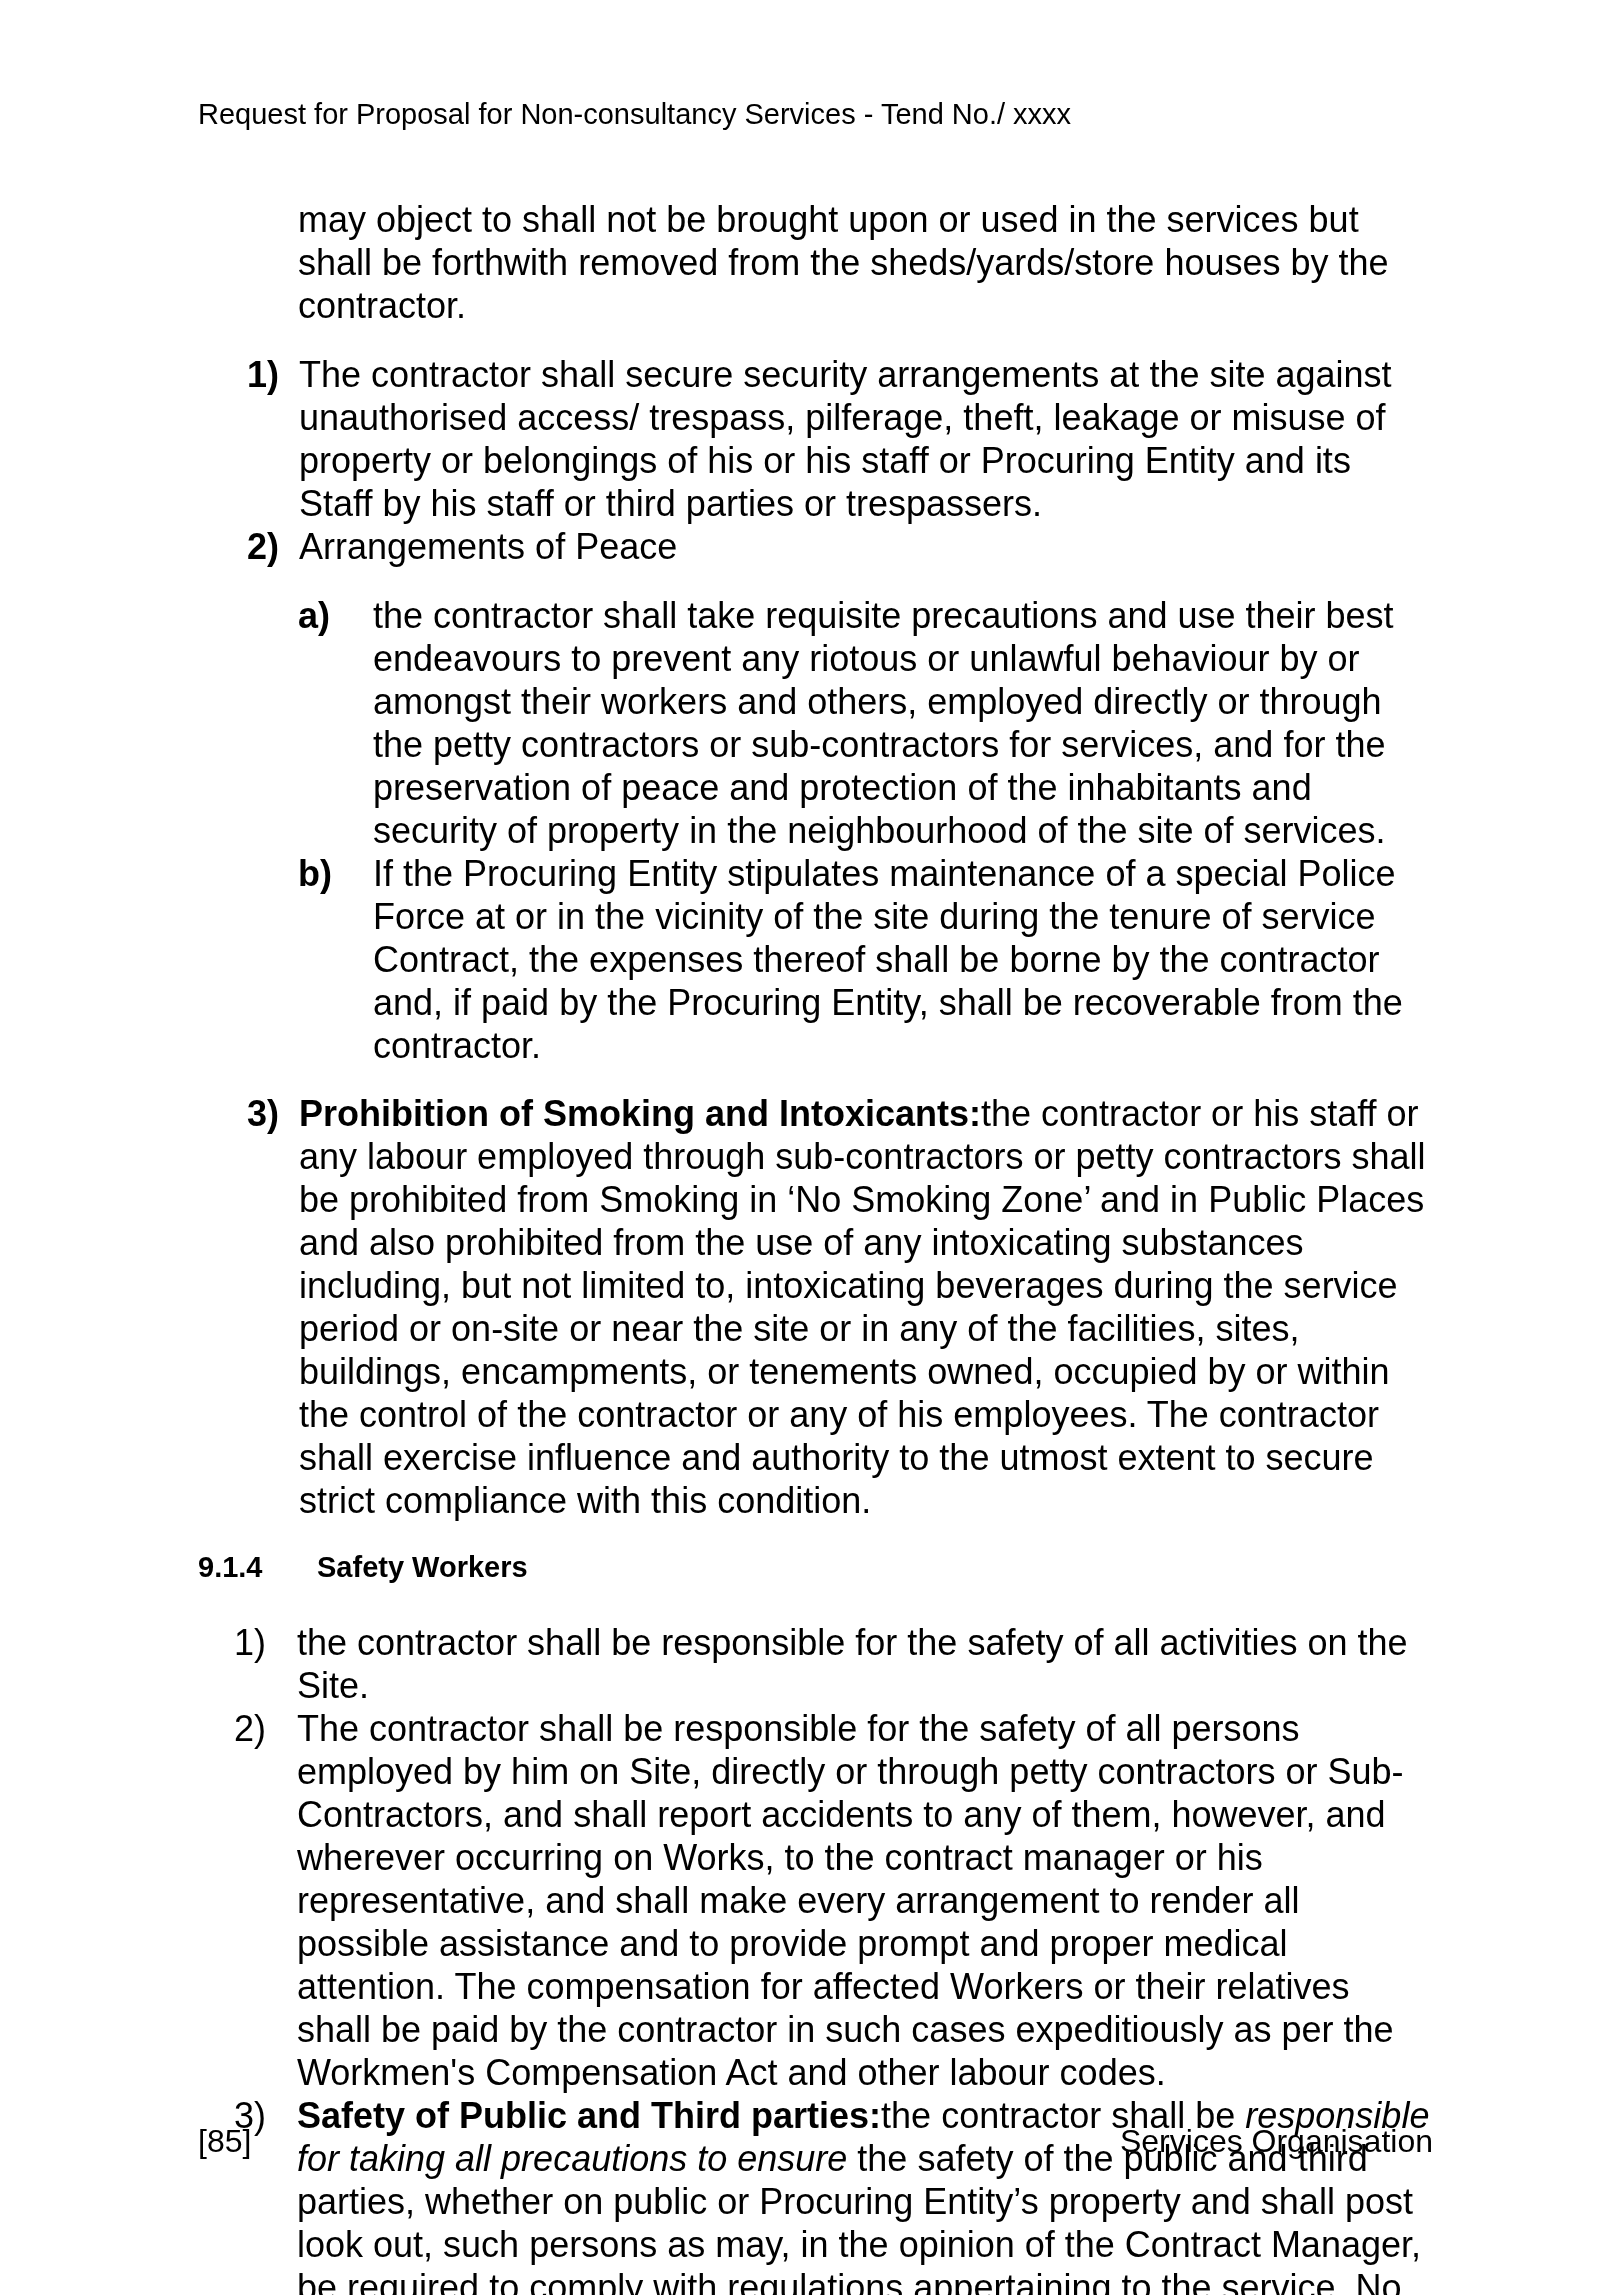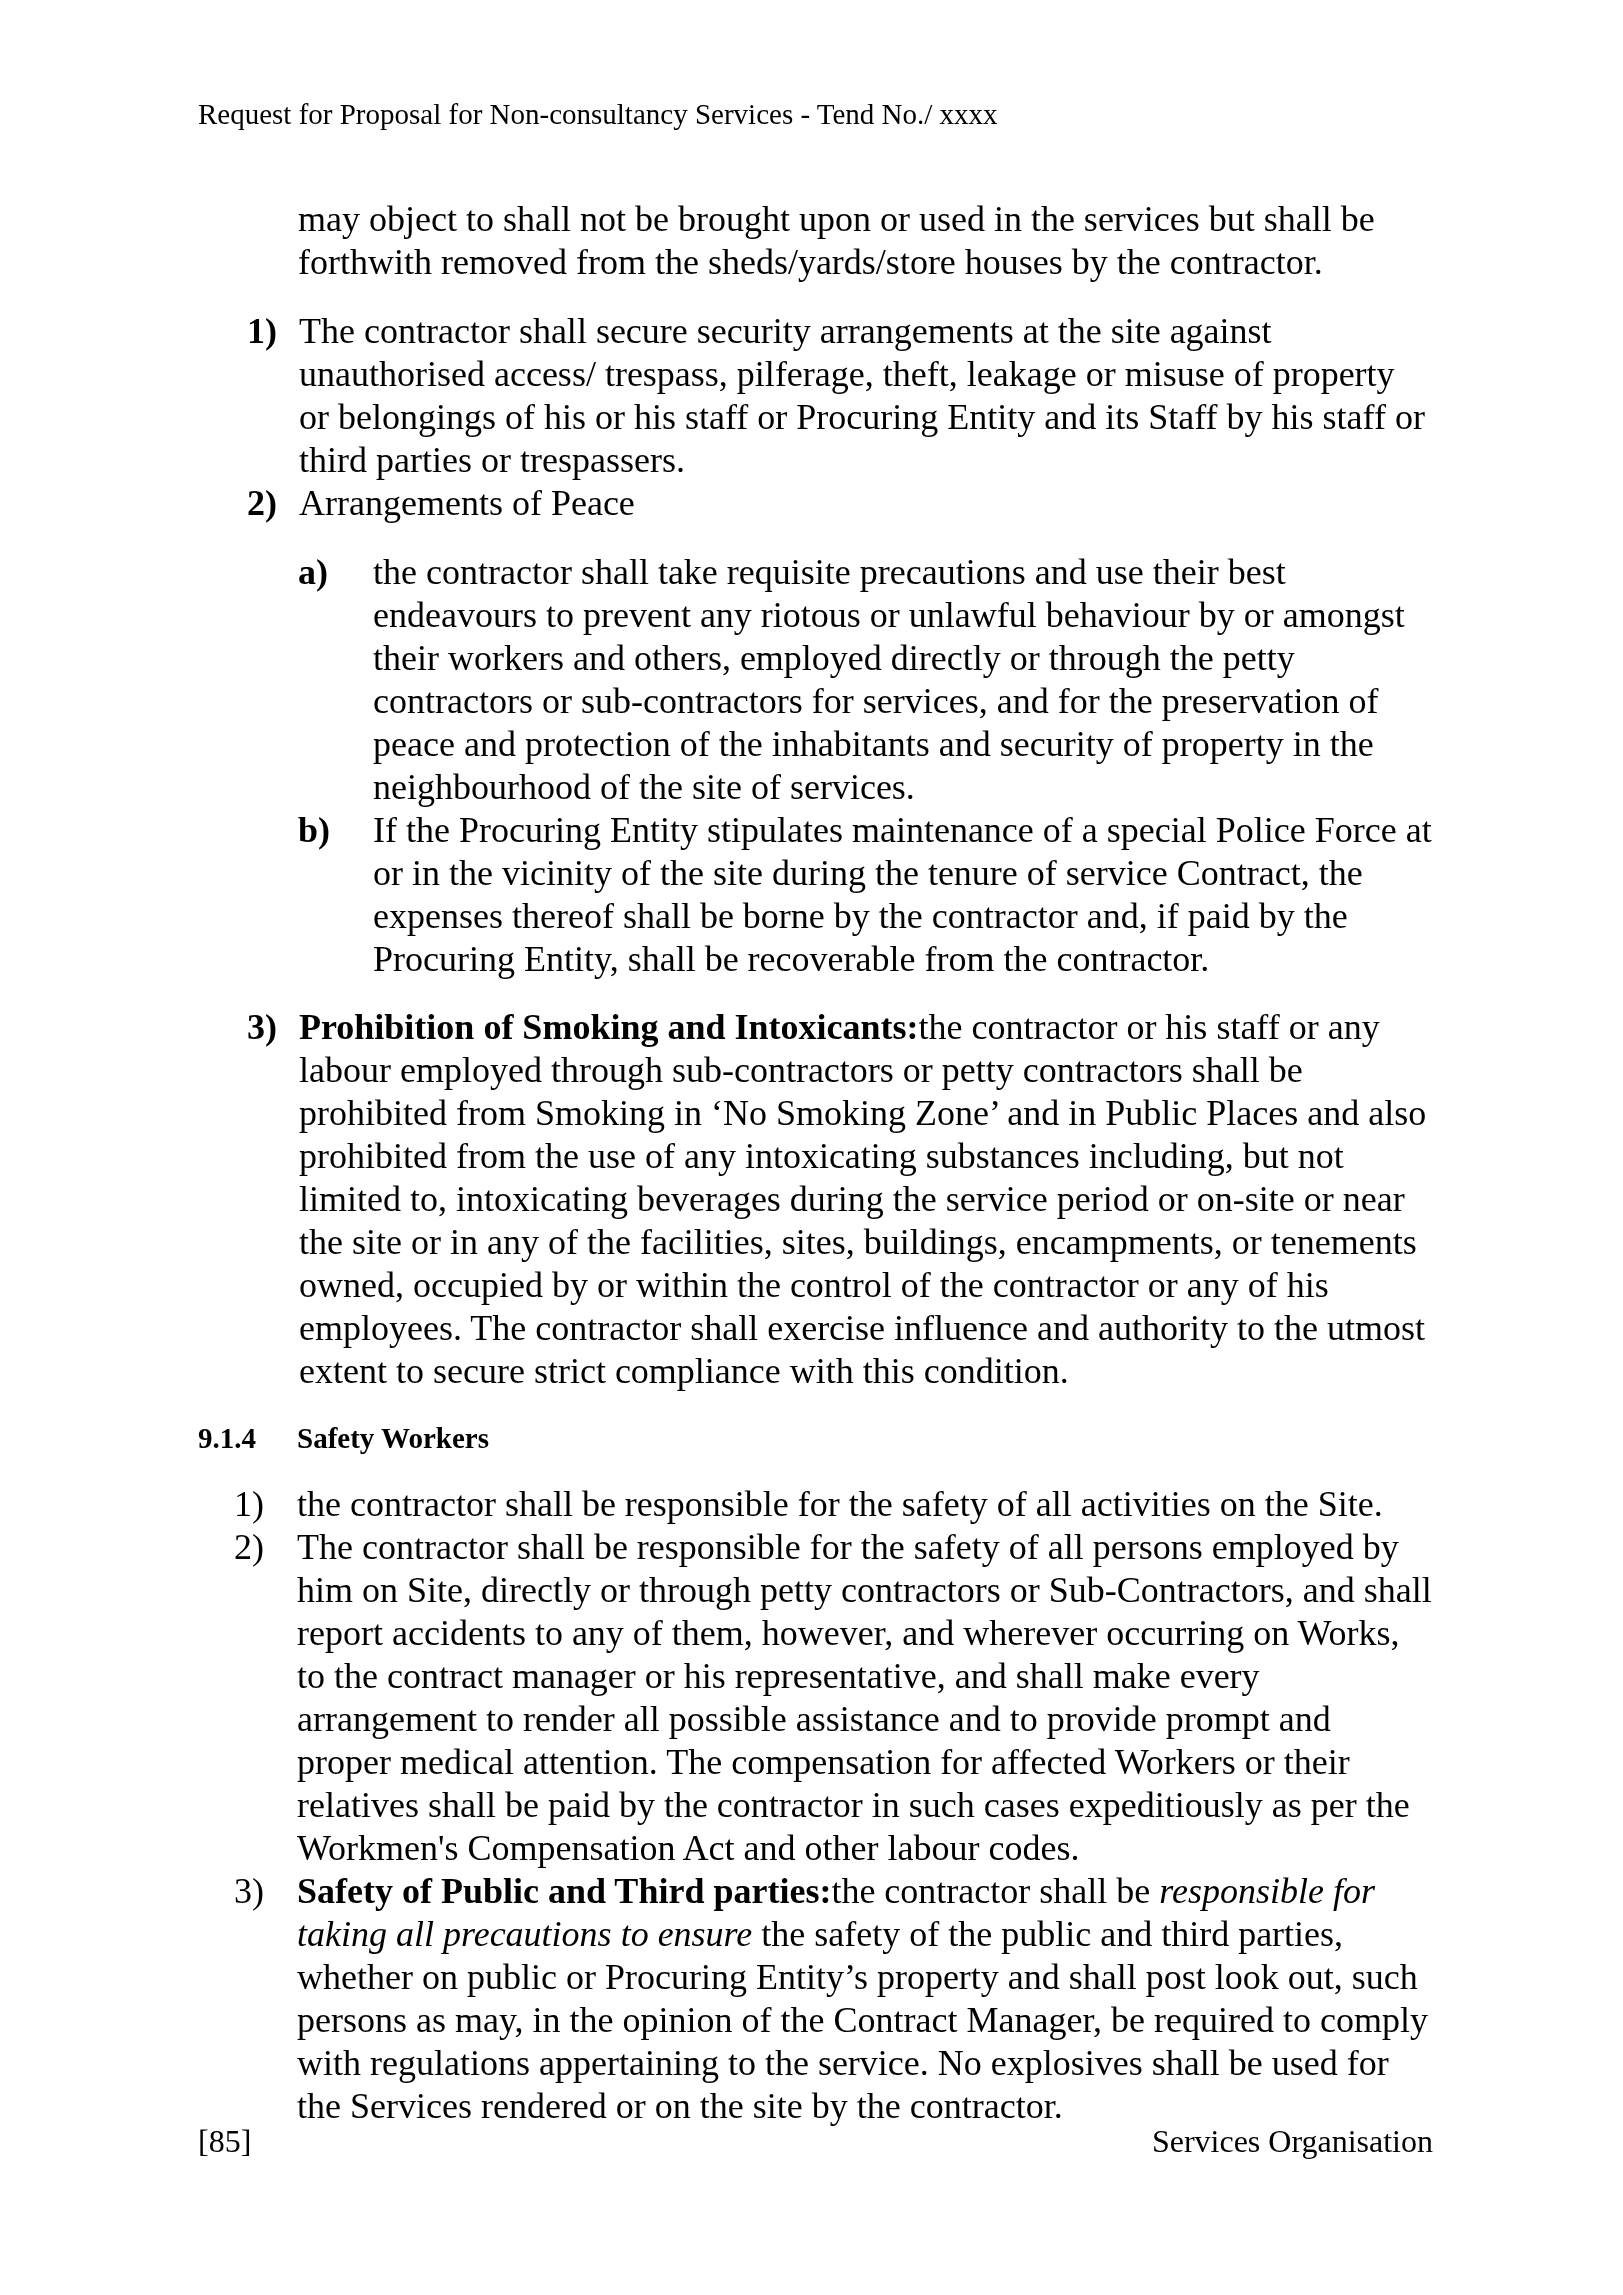--- a/index.html
+++ b/index.html
@@ -2,21 +2,21 @@
 <html style="font-size:10.5px"><head>
 <meta charset="utf-8">
 <style>
   html, body { margin: 0; padding: 0; background: #ffffff; }
   .page {
     position: relative;
     width: 1623px;
     height: 2295px;
     background: #ffffff;
     color: #000000;
-    font-family: Liberation Serif, serif;
+    font-family: Liberation Sans, sans-serif;
     overflow: hidden;
   }
   .page-header {
     position: absolute;
     top: 96px;
     left: 198px;
     font-size: 29px;
     line-height: 37px;
     white-space: nowrap;
   }
@@ -33,21 +33,21 @@
   }
   .sec-head {
     display: flex;
     margin-left: 198px;
     font-size: 29px;
     line-height: 43px;
     font-weight: bold;
   }
   .sec-head .sec-num { flex: 0 0 99px; }
   #h913 { margin-bottom: 29px; }
-  #h914 { margin-top: 24px; margin-bottom: 23px; }
+  #h914 { margin-top: 24px; margin-bottom: 32px; gap: 20px; }
   #h915 { margin-top: 21.6px; }
   .li { display: flex; }
   .l1a { margin-left: 247px; width: 1186px; }
   .l1a > .marker { flex: 0 0 52px; }
   .l2  { margin-left: 298px; width: 1135px; }
   .l2 > .marker { flex: 0 0 75px; }
   .l1b { margin-left: 234px; width: 1199px; }
   .l1b > .marker { flex: 0 0 63px; }
   .txt { flex: 1 1 auto; min-width: 0; }
   .sublist { margin-top: 25.5px; }

